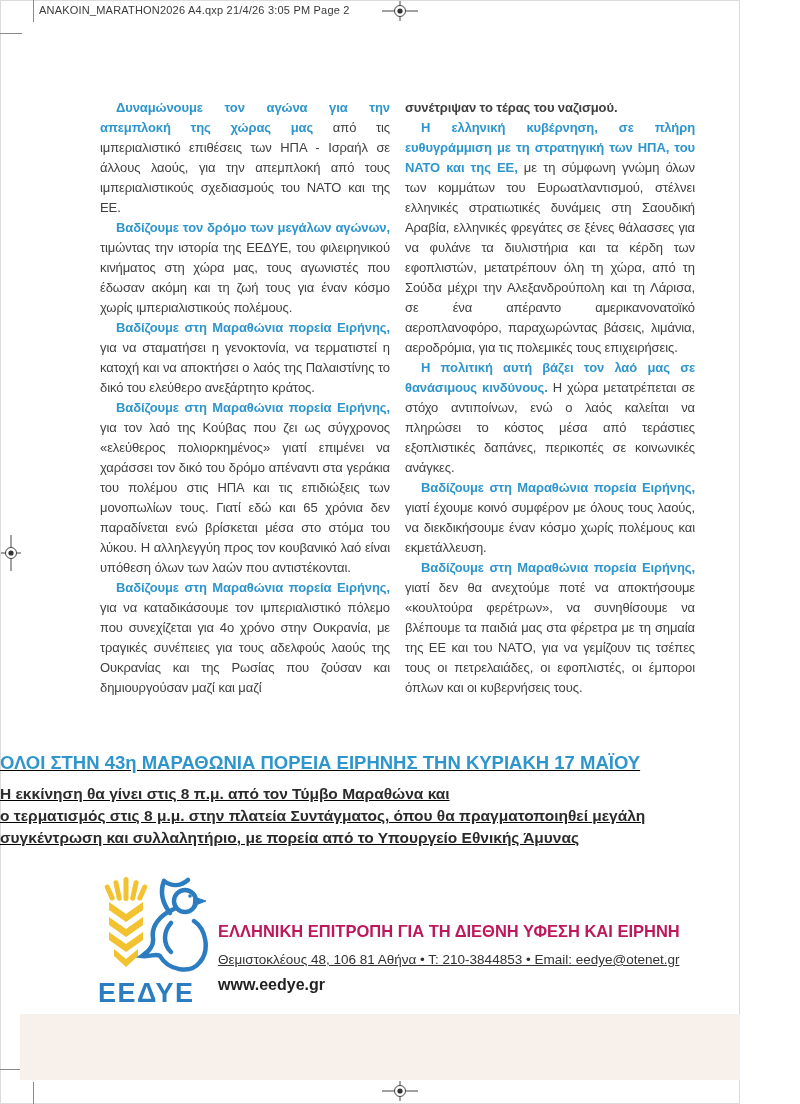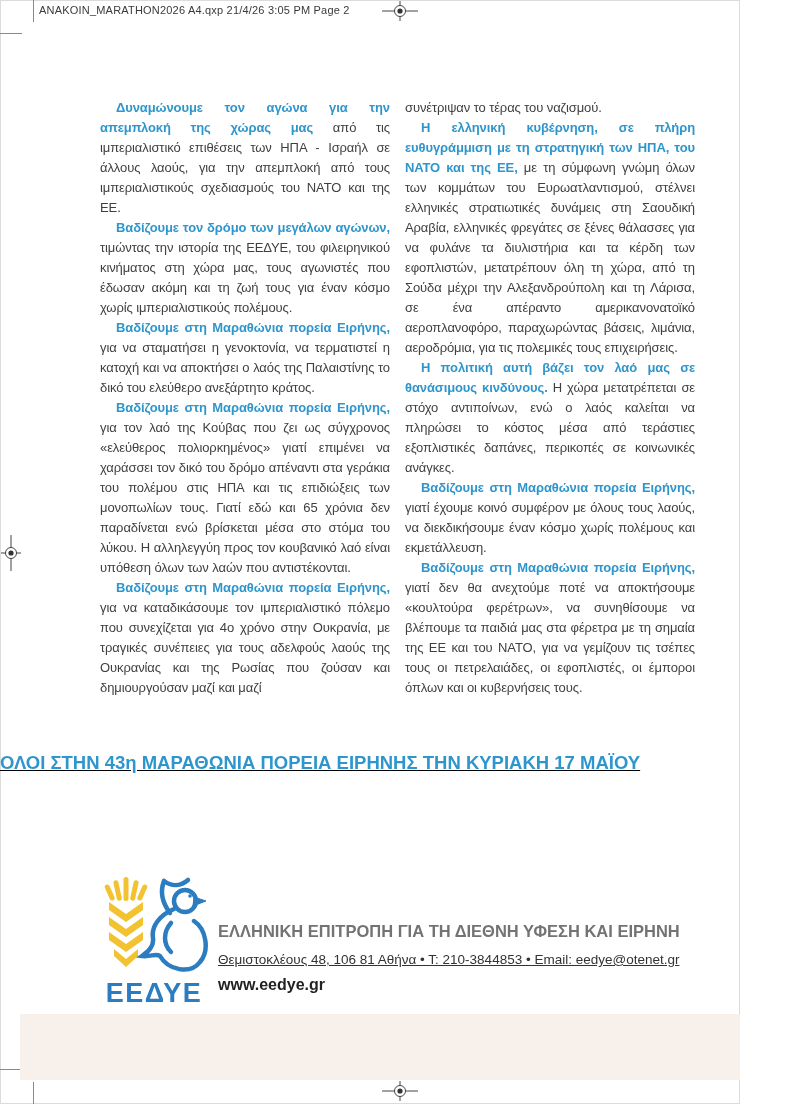--- a/index.html
+++ b/index.html
@@ -16,31 +16,31 @@
   .reg{position:absolute;}
   
   .cols{
     position:absolute;left:100px;top:98px;width:595px;
     display:flex;gap:15px;
     color:#3f3f3f;font-size:13px;line-height:20px;letter-spacing:-.1px;
     text-align:justify;
   }
   .col{width:290px;}
   .col p{margin:0;text-indent:16px;hyphens:auto;}
-  .col p.cont{text-indent:0;}
+  .col p.cont{text-indent:0;font-weight:bold;}
   .lead{font-weight:bold;color:#2e96cd;margin-top:22px;}
   
   .banner{position:absolute;left:0;top:752px;width:800px;text-align:left;text-decoration:underline;}
   .banner-headline{font-size:18.5px;font-weight:bold;color:#2e96cd;white-space:nowrap;}
   .banner-details{margin-top:9px;font-size:15.5px;line-height:22px;font-weight:bold;color:#2b2b2b;}
   
-  .logo-block{position:absolute;left:98px;top:876px;width:112px;text-align:center;}
+  .logo-block{position:absolute;left:98px;top:876px;width:112px;text-align:left;}
   .logo-acronym{margin-top:2px;font-size:27px;font-weight:bold;color:#2b7cc0;letter-spacing:1.5px;}
   .org-block{position:absolute;left:218px;top:922px;}
-  .org-name{font-size:16.5px;font-weight:bold;color:#737373;white-space:nowrap;}
+  .org-name{font-size:16.5px;font-weight:bold;color:#be185d;white-space:nowrap;}
   .org-contact{margin-top:11px;font-size:13.5px;color:#333;white-space:nowrap;text-decoration:underline;}
   .org-website{margin-top:9px;font-size:16px;font-weight:bold;color:#222;}
   
   .footer-bar{position:absolute;left:20px;top:1014px;width:753px;height:66px;background:#f8f0ea;}
 </style>
 </head>
 <body>
 
 <div class="page">
 
@@ -100,20 +100,25 @@
       <p class="cont"><span>συνέτριψαν το τέρας του ναζισμού.</span></p>
       <p><span class="lead">Η ελληνική κυβέρνηση, σε πλήρη ευθυγράμμιση με τη στρατηγική των ΗΠΑ, του ΝΑΤΟ και της ΕΕ,</span> <span>με τη σύμφωνη γνώμη όλων των κομμάτων του Ευρωατλαντισμού, στέλνει ελληνικές στρατιωτικές δυνάμεις στη Σαουδική Αραβία, ελληνικές φρεγάτες σε ξένες θάλασσες για να φυλάνε τα διυλιστήρια και τα κέρδη των εφοπλιστών, μετατρέπουν όλη τη χώρα, από τη Σούδα μέχρι την Αλεξανδρούπολη και τη Λάρισα, σε ένα απέραντο αμερικανονατοϊκό αεροπλανοφόρο, παραχωρώντας βάσεις, λιμάνια, αεροδρόμια, για τις πολεμικές τους επιχειρήσεις.</span></p>
       <p><span class="lead">Η πολιτική αυτή βάζει τον λαό μας σε θανάσιμους κινδύνους.</span> <span>Η χώρα μετατρέπεται σε στόχο αντιποίνων, ενώ ο λαός καλείται να πληρώσει το κόστος μέσα από τεράστιες εξοπλιστικές δαπάνες, περικοπές σε κοινωνικές ανάγκες.</span></p>
       <p><span class="lead">Βαδίζουμε στη Μαραθώνια πορεία Ειρήνης,</span> <span>γιατί έχουμε κοινό συμφέρον με όλους τους λαούς, να διεκδικήσουμε έναν κόσμο χωρίς πολέμους και εκμετάλλευση.</span></p>
       <p><span class="lead">Βαδίζουμε στη Μαραθώνια πορεία Ειρήνης,</span> <span>γιατί δεν θα ανεχτούμε ποτέ να αποκτήσουμε «κουλτούρα φερέτρων», να συνηθίσουμε να βλέπουμε τα παιδιά μας στα φέρετρα με τη σημαία της ΕΕ και του ΝΑΤΟ, για να γεμίζουν τις τσέπες τους οι πετρελαιάδες, οι εφοπλιστές, οι έμποροι όπλων και οι κυβερνήσεις τους.</span></p>
     </div>
   </div>
 
   <div class="banner">
     <div class="banner-headline">ΟΛΟΙ ΣΤΗΝ 43η ΜΑΡΑΘΩΝΙΑ ΠΟΡΕΙΑ ΕΙΡΗΝΗΣ ΤΗΝ ΚΥΡΙΑΚΗ 17 ΜΑΪΟΥ</div>
+    <div class="banner-details">
+      <div>Η εκκίνηση θα γίνει στις 8 π.μ. από τον Τύμβο Μαραθώνα και</div>
+      <div>ο τερματισμός στις 8 μ.μ. στην πλατεία Συντάγματος, όπου θα πραγματοποιηθεί μεγάλη</div>
+      <div>συγκέντρωση και συλλαλητήριο, με πορεία από το Υπουργείο Εθνικής Άμυνας</div>
+    </div>
   </div>
 
   <div class="logo-block">
     <svg width="112" height="96" viewBox="0 0 112 96">
 
       <g fill="#f2c230">
         <rect x="25.5" y="1" width="5" height="24" rx="2.5"></rect>
         <rect x="17" y="4" width="5" height="21" rx="2.5" transform="rotate(-12 19.5 14)"></rect>
         <rect x="34" y="4" width="5" height="21" rx="2.5" transform="rotate(12 36.5 14)"></rect>
         <rect x="9" y="8" width="5" height="17" rx="2.5" transform="rotate(-24 11.5 16)"></rect>

